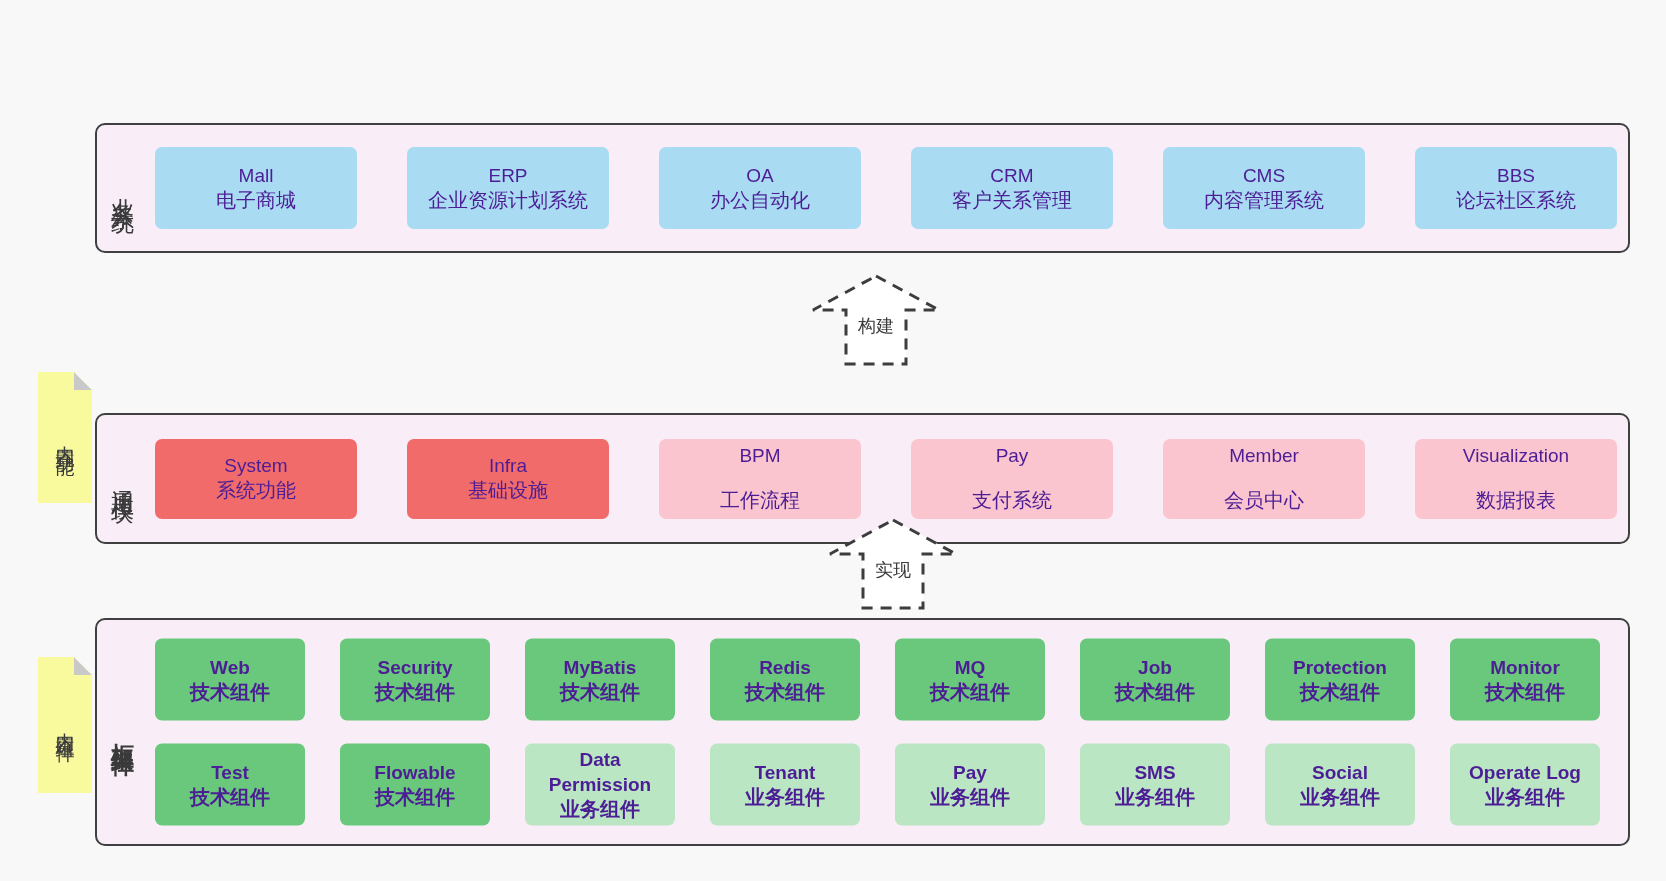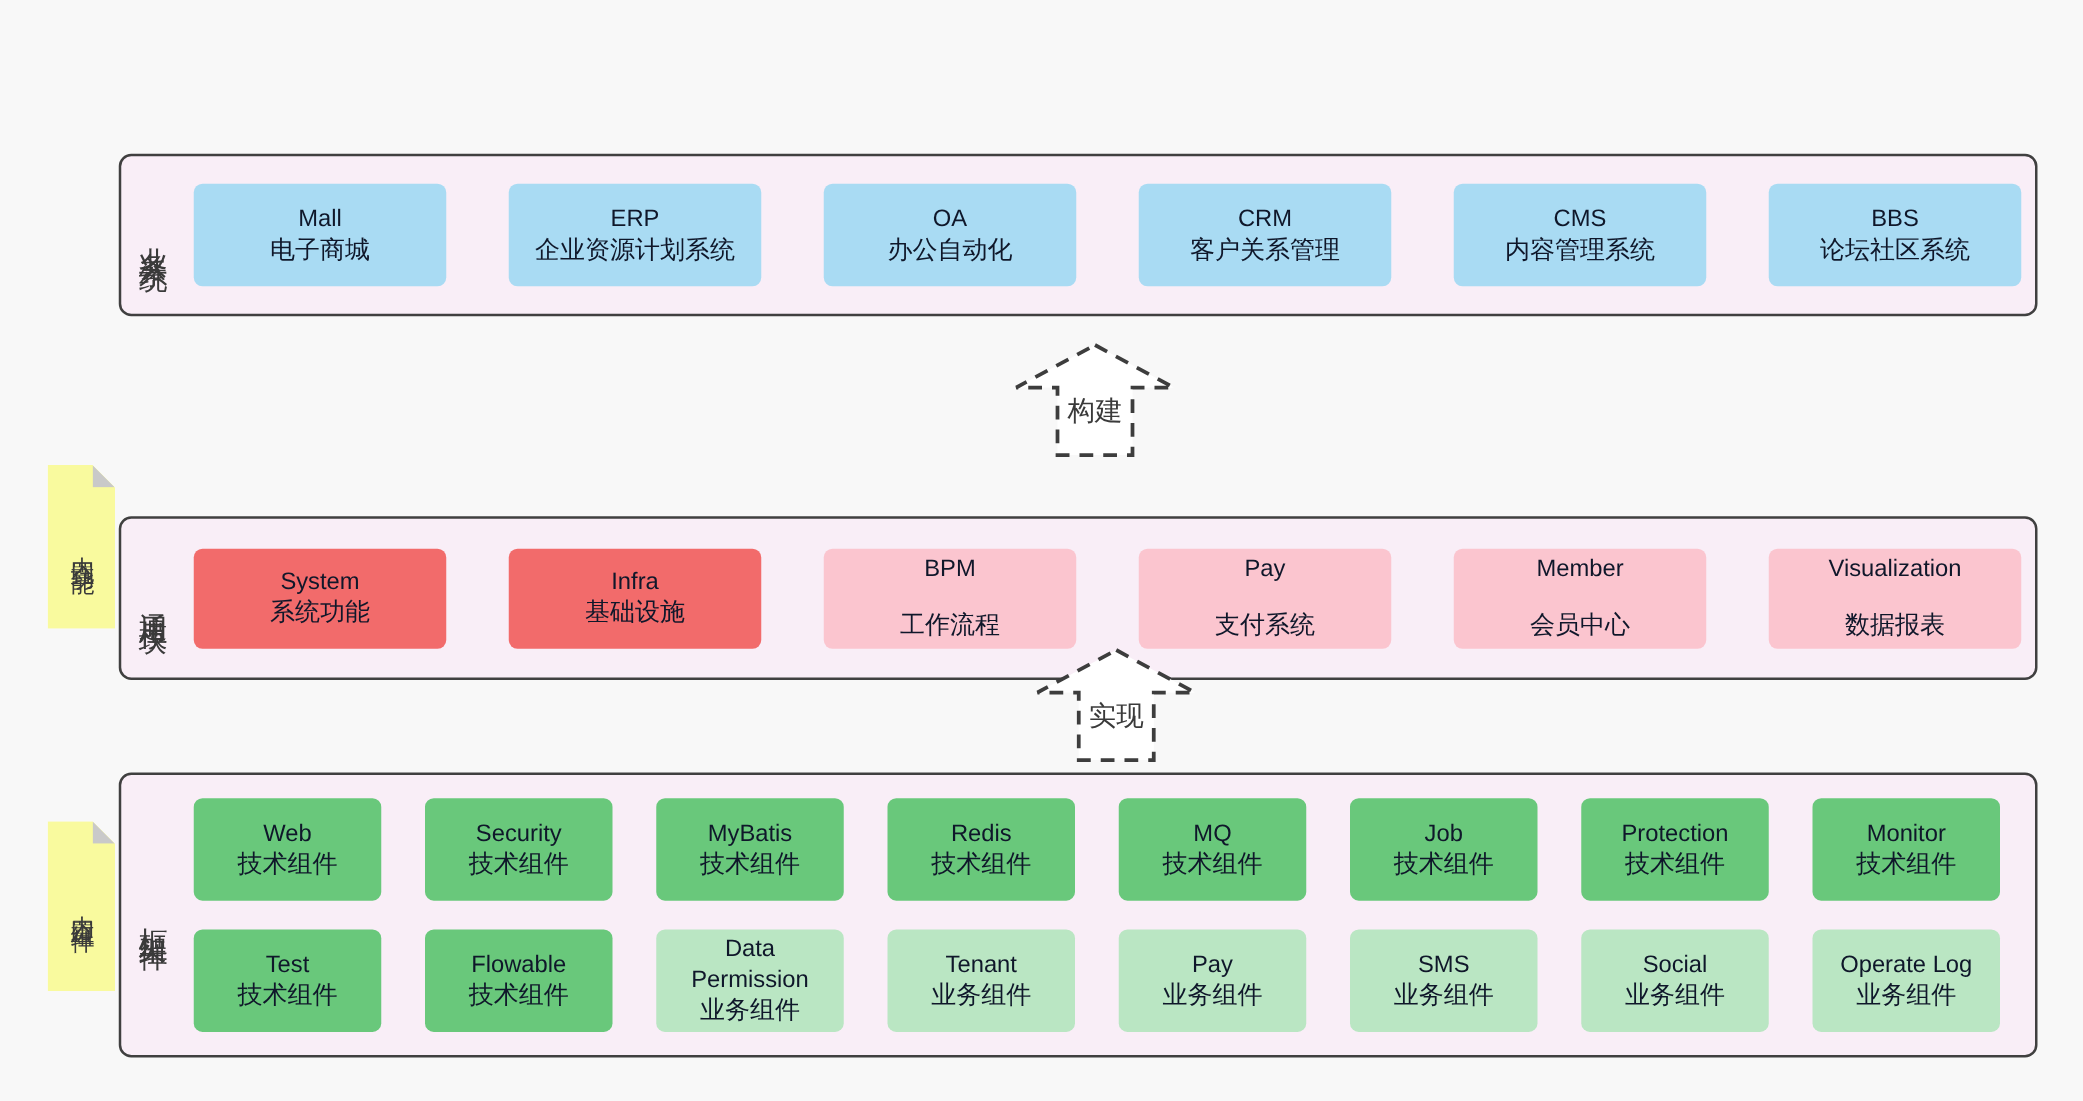--- a/index.html
+++ b/index.html
@@ -16,21 +16,21 @@
   .panel {
     position:absolute;
     left:95px;
     width:1535px;
     background:#f9eef7;
     border:2px solid #404040;
     border-radius:10px;
   }
   #panel-business  { top:123px; height:130px; }
   #panel-modules   { top:372px; height:131px;margin-top:41px; }
-  #panel-framework { top:618px; height:228px; }
+  #panel-framework { top:618px; height:228px;font-weight:bold; }
 
   .panel-label {
     position:absolute;
     left:11px; top:50%;
     transform:translateY(-50%);
     writing-mode:vertical-rl;
     text-orientation:upright;
     font-size:23px;
     letter-spacing:4px;
     color:#3a3a3a;
@@ -48,21 +48,21 @@
     transform:translateY(-50%);
     display:flex; flex-direction:column; gap:23px;
   }
   .grid-row { display:flex; gap:35px; }
 
   .box {
     border-radius:7px;
     display:flex; flex-direction:column;
     align-items:center; justify-content:center;
     text-align:center;
-    color:#0f172a;
+    color:#4c1d95;
   }
   .box-wide   { width:202px; height:82px; }
   #panel-modules .box-wide { height:80px; }
   .box-narrow { width:150px; height:82px; }
 
   .box .t { font-size:19px; line-height:1.32; padding:0 8px; }
   .box .s { font-size:20px; line-height:1.28; padding:0 6px; }
 
   .blue        { background:#a9dbf3; }
   .red         { background:#f26b6b; }
@@ -97,21 +97,21 @@
   }
 
   
   .arrow { position:absolute; width:132px; height:92px; }
   #arrow-build     { left:810px; top:274px; }
   #arrow-implement { left:827px; top:518px; }
   .arrow svg { display:block; width:100%; height:100%; overflow:visible; }
   .arrow-label {
     position:absolute; left:50%; top:40px;
     transform:translateX(-50%);
-    font-size:22px;
+    font-size:18px;
     color:#3a3a3a;
     background:#ffffff;
     padding:0 2px;
     white-space:nowrap;
   }
 </style>
 </head>
 <body>
 
 <div class="panel" id="panel-business">

